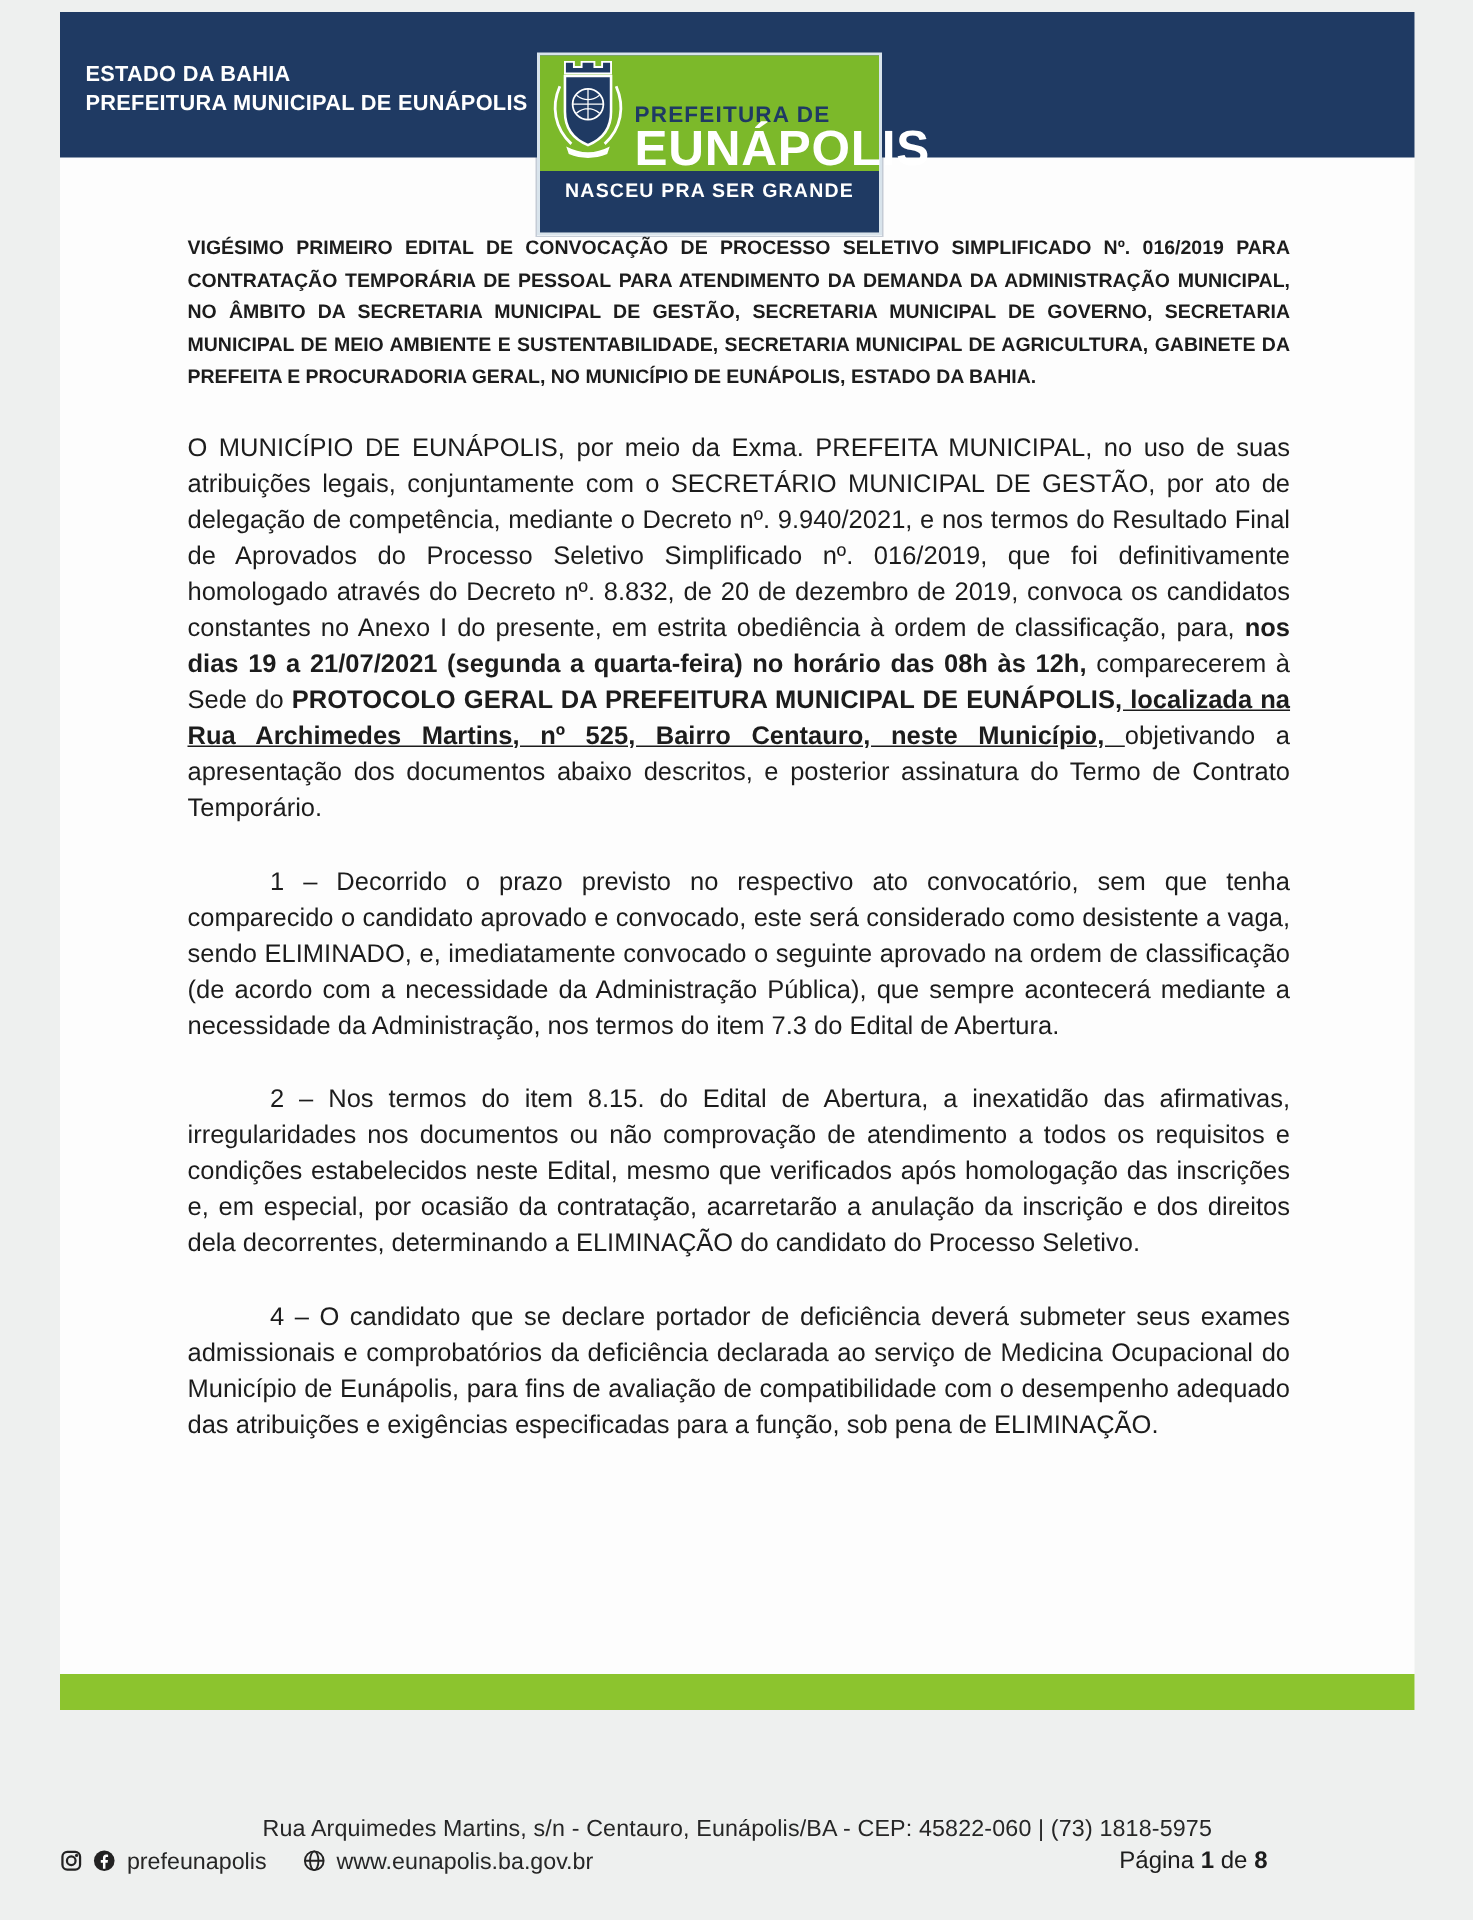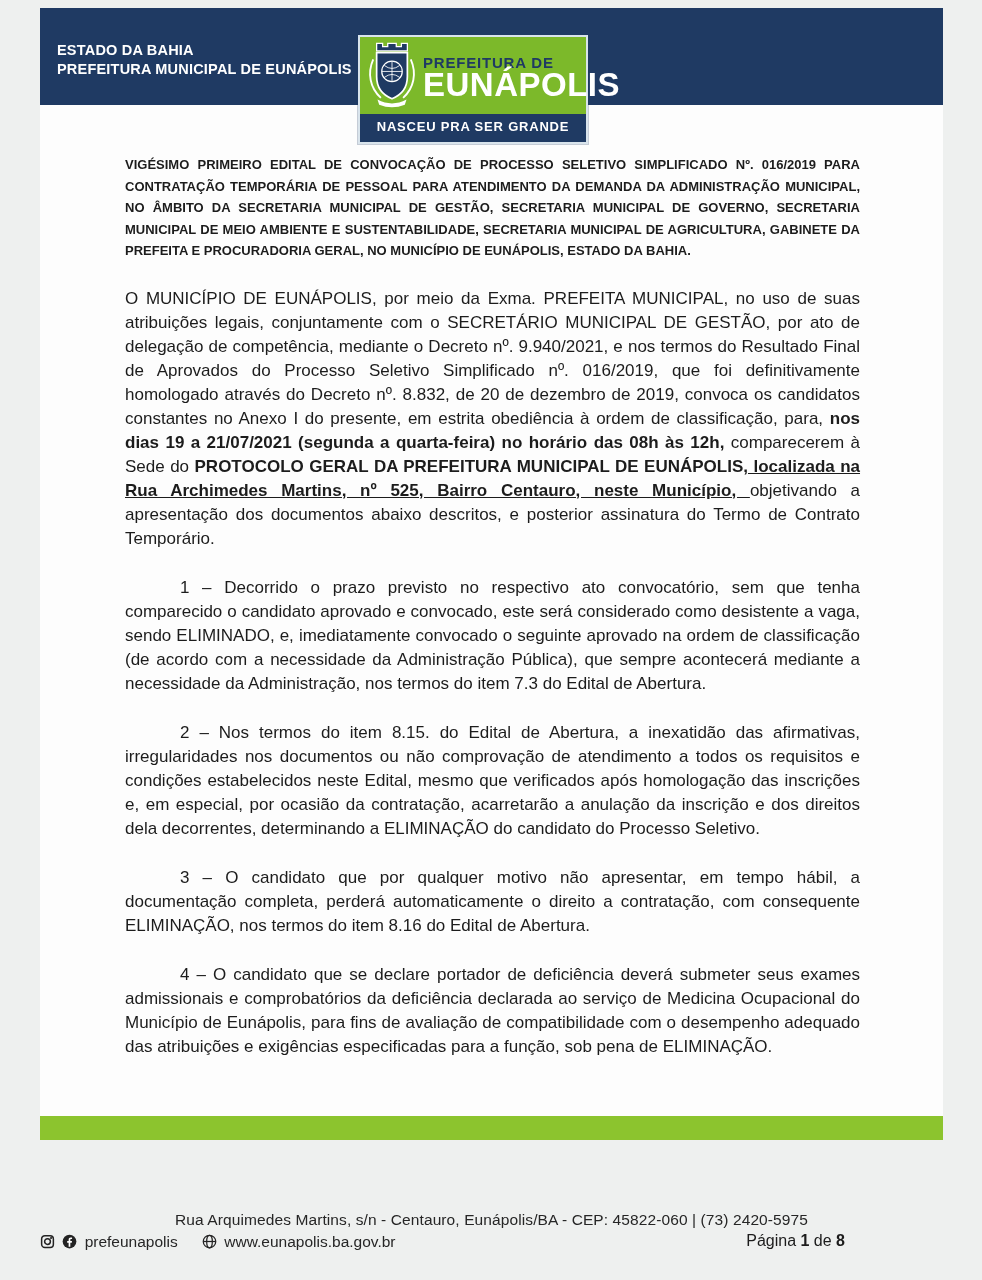--- a/index.html
+++ b/index.html
@@ -22,30 +22,30 @@
     position:absolute; left:17px; top:33px;
     color:#ffffff; font-weight:bold; font-size:14.5px; line-height:19px;
     letter-spacing:0.2px; white-space:nowrap;
   }
   .logo {
     position:absolute; left:318px; top:27px; width:230px;
     border:2px solid #d9e4ec; box-sizing:border-box;
     box-shadow:0 0 0 1px rgba(31,58,99,.25);
   }
   .logo-main {
-    background:#7cb92a; height:77px; display:flex; align-items:center;
+    background:#7cb92a; height:77px; display:flex; align-items:flex-end;
     padding:2px 4px 2px 6px; box-sizing:border-box;
   }
   .crest { width:52px; height:70px; flex:none; }
   .logo-text { margin-left:5px; }
   .logo-line1 { color:#1f3a63; font-weight:bold; font-size:15px; letter-spacing:0.8px; line-height:17px; }
   .logo-line2 { color:#ffffff; font-weight:bold; font-size:33px; letter-spacing:0.5px; line-height:27px; }
   .logo-tag {
     background:#1f3a63; color:#ffffff; font-weight:bold; font-size:13px;
-    text-align:center; padding:5px 0 8px 0; letter-spacing:0.8px;
+    text-align:center; padding:5px 0 21px 0; letter-spacing:0.8px;
   }
   
   .content {
     position:absolute; left:85px; top:146px; width:735px;
     color:#1c1c1c; text-align:justify;
   }
   .doc-title { font-weight:bold; font-size:13px; line-height:21.5px; margin:0; }
   .para { font-size:17px; line-height:24px; margin:25px 0 0 0; }
   .para.indent { text-indent:55px; }
   .b { font-weight:bold; }
@@ -103,25 +103,24 @@
     <div class="logo-tag">NASCEU PRA SER GRANDE</div>
   </div>
 
   <div class="content">
     <p class="doc-title">VIGÉSIMO PRIMEIRO EDITAL DE CONVOCAÇÃO DE PROCESSO SELETIVO SIMPLIFICADO Nº. 016/2019 PARA CONTRATAÇÃO TEMPORÁRIA DE PESSOAL PARA ATENDIMENTO DA DEMANDA DA ADMINISTRAÇÃO MUNICIPAL, NO ÂMBITO DA SECRETARIA MUNICIPAL DE GESTÃO, SECRETARIA MUNICIPAL DE GOVERNO, SECRETARIA MUNICIPAL DE MEIO AMBIENTE E SUSTENTABILIDADE, SECRETARIA MUNICIPAL DE AGRICULTURA, GABINETE DA PREFEITA E PROCURADORIA GERAL, NO MUNICÍPIO DE EUNÁPOLIS, ESTADO DA BAHIA.</p>
 
     <p class="para"><span>O MUNICÍPIO DE EUNÁPOLIS, por meio da Exma. PREFEITA MUNICIPAL, no uso de suas atribuições legais, conjuntamente com o SECRETÁRIO MUNICIPAL DE GESTÃO, por ato de delegação de competência, mediante o Decreto nº. 9.940/2021, e nos termos do Resultado Final de Aprovados do Processo Seletivo Simplificado nº. 016/2019, que foi definitivamente homologado através do Decreto nº. 8.832, de 20 de dezembro de 2019, convoca os candidatos constantes no Anexo I do presente, em estrita obediência à ordem de classificação, para, </span><span class="b">nos dias 19 a 21/07/2021 (segunda a quarta-feira) no horário das 08h às 12h,</span><span> comparecerem à Sede do </span><span class="b">PROTOCOLO GERAL DA PREFEITURA MUNICIPAL DE EUNÁPOLIS</span><span class="bu">, localizada na Rua Archimedes Martins, nº 525, Bairro Centauro, neste Município, </span><span>objetivando a apresentação dos documentos abaixo descritos, e posterior assinatura do Termo de Contrato Temporário.</span></p>
 
     <p class="para indent">1 – Decorrido o prazo previsto no respectivo ato convocatório, sem que tenha comparecido o candidato aprovado e convocado, este será considerado como desistente a vaga, sendo ELIMINADO, e, imediatamente convocado o seguinte aprovado na ordem de classificação (de acordo com a necessidade da Administração Pública), que sempre acontecerá mediante a necessidade da Administração, nos termos do item 7.3 do Edital de Abertura.</p>
     <p class="para indent">2 – Nos termos do item 8.15. do Edital de Abertura, a inexatidão das afirmativas, irregularidades nos documentos ou não comprovação de atendimento a todos os requisitos e condições estabelecidos neste Edital, mesmo que verificados após homologação das inscrições e, em especial, por ocasião da contratação, acarretarão a anulação da inscrição e dos direitos dela decorrentes, determinando a ELIMINAÇÃO do candidato do Processo Seletivo.</p>
-    <p class="para indent">3 – O candidato que por qualquer motivo não apresentar, em tempo hábil, a documentação completa, perderá automaticamente o direito a contratação, com consequente ELIMINAÇÃO, nos termos do item 8.16 do Edital de Abertura.</p>
     <p class="para indent">4 – O candidato que se declare portador de deficiência deverá submeter seus exames admissionais e comprobatórios da deficiência declarada ao serviço de Medicina Ocupacional do Município de Eunápolis, para fins de avaliação de compatibilidade com o desempenho adequado das atribuições e exigências especificadas para a função, sob pena de ELIMINAÇÃO.</p>
   </div>
 
-  <div class="footer-line1">Rua Arquimedes Martins, s/n - Centauro, Eunápolis/BA - CEP: 45822-060  |  (73) 2420-5975</div>
+  <div class="footer-line1">Rua Arquimedes Martins, s/n - Centauro, Eunápolis/BA - CEP: 45822-060  |  (73) 1818-5975</div>
 
   <div class="footer-line2">
     <span class="icon">
       <svg width="15" height="15" viewBox="0 0 24 24" xmlns="http://www.w3.org/2000/svg">
         <rect x="2.6" y="2.6" width="18.8" height="18.8" rx="5.2" fill="none" stroke="#232323" stroke-width="2.4"></rect>
         <circle cx="12" cy="12" r="4.6" fill="none" stroke="#232323" stroke-width="2.4"></circle>
         <circle cx="17.7" cy="6.3" r="1.7" fill="#232323"></circle>
       </svg>
     </span>
     <span class="icon">

